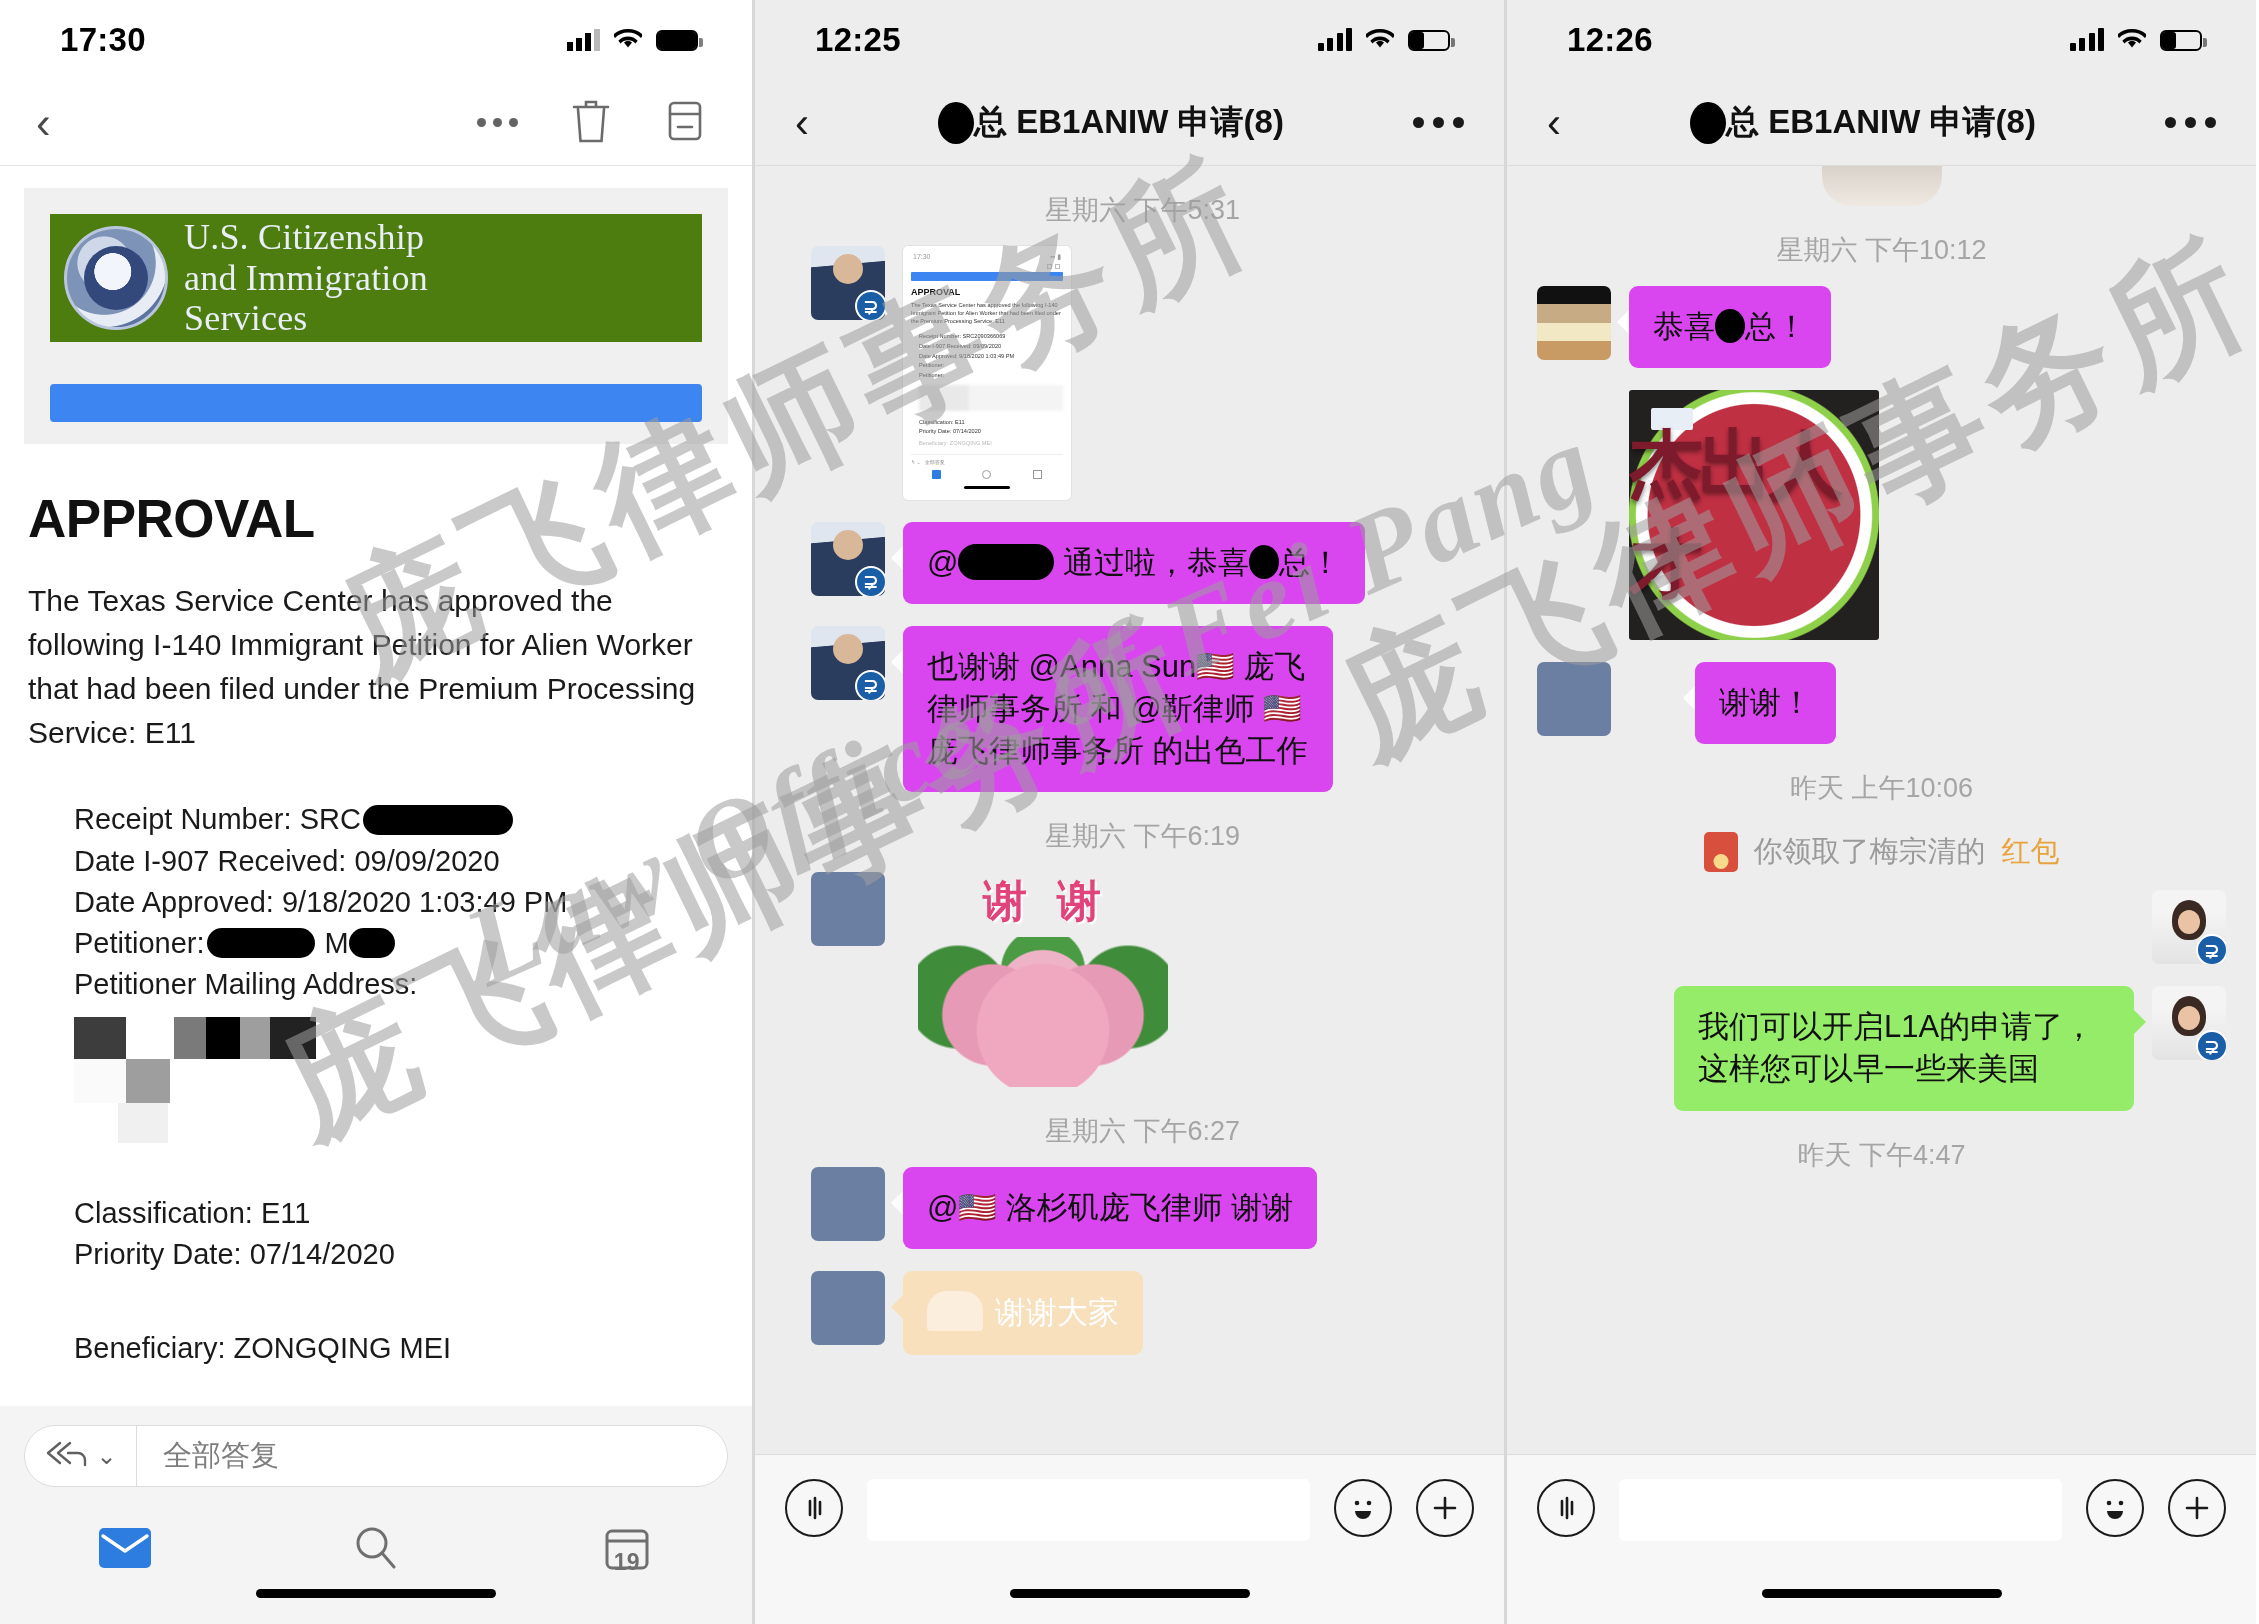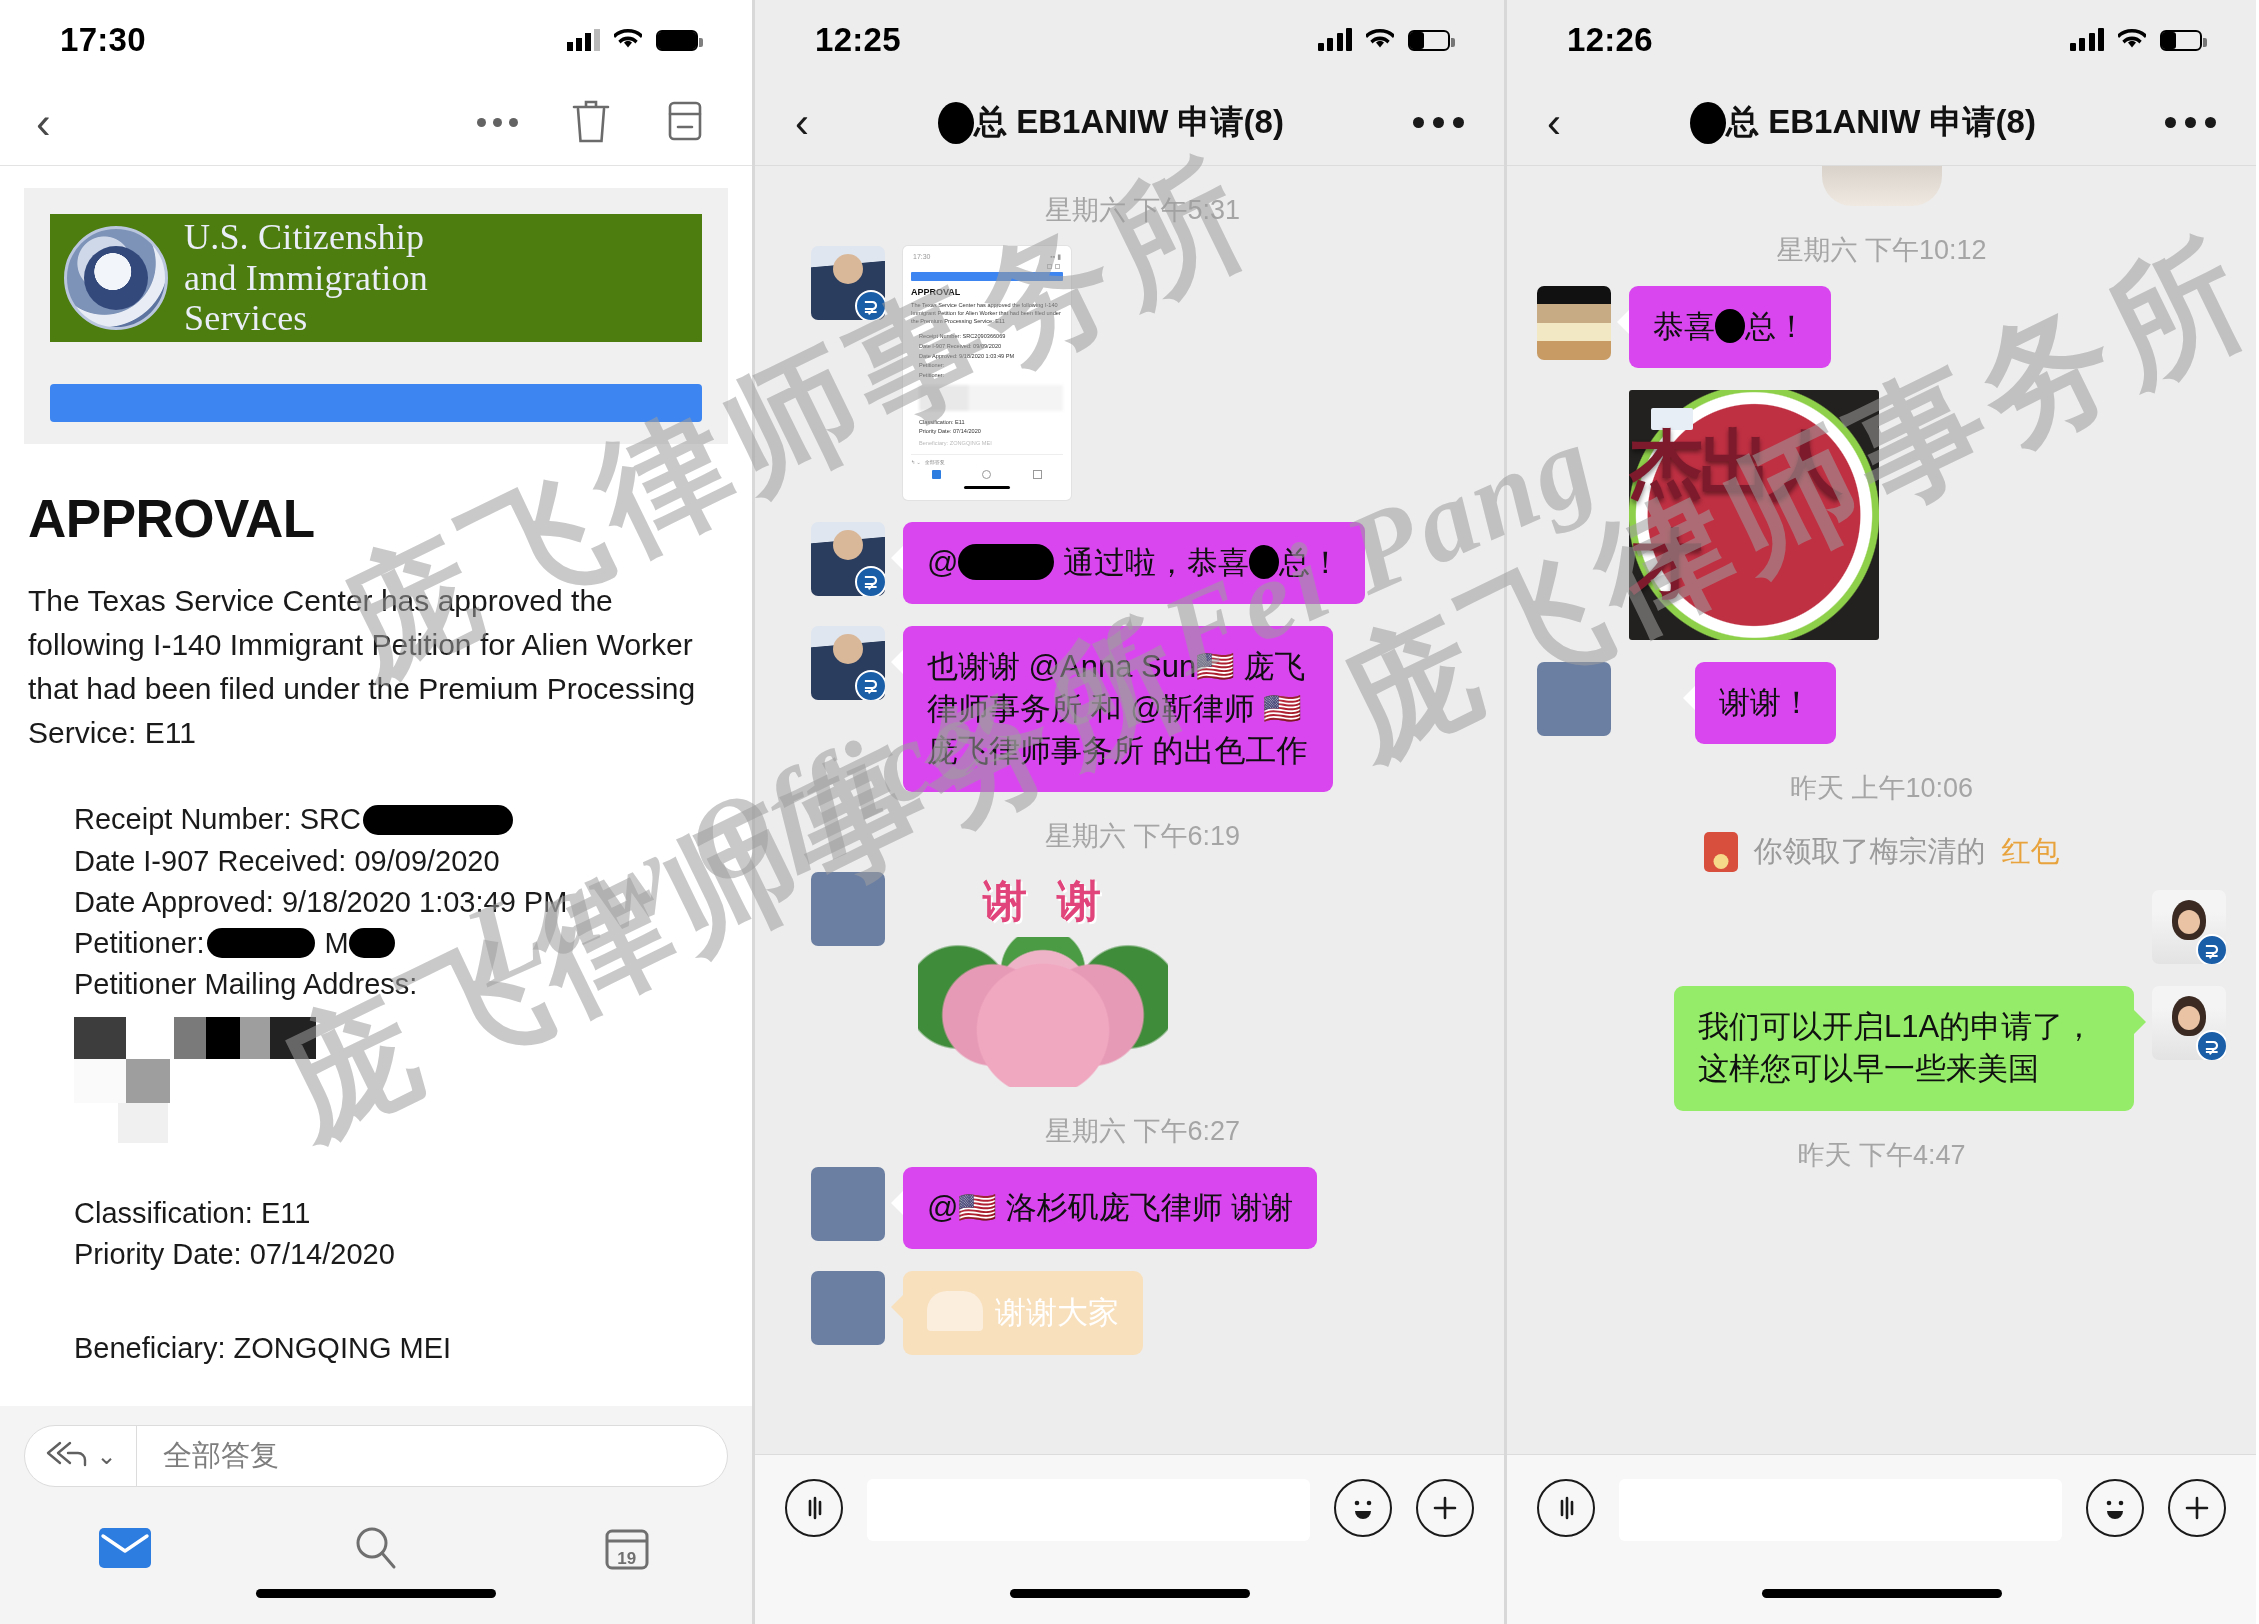--- a/index.html
+++ b/index.html
@@ -347,21 +347,21 @@
               <path d="M31 30l12 14" stroke="#6f6f6f" stroke-width="3" stroke-linecap="round"></path>
             </svg>
         </span>
       </div>
       <div class="tab">
         <span style="position:relative;display:inline-block;">
           <svg width="46" height="46" viewBox="0 0 46 46">
               <rect x="3" y="6" width="40" height="37" rx="5" stroke="#6f6f6f" stroke-width="3" fill="none"></rect>
               <path d="M3 16h40" stroke="#6f6f6f" stroke-width="3"></path>
             </svg>
-          <em style="position:absolute;left:0;right:0;top:24px;text-align:center;font-style:normal;font-size:17px;color:#6f6f6f;font-weight:700;">19</em>
+          <em style="position:absolute;left:0;right:0;top:24px;text-align:center;font-style:normal;font-size:23px;color:#6f6f6f;font-weight:700;">19</em>
         </span>
       </div>
       <div class="home-ind"></div>
     </div>
   </div>
 
   <div class="panel mid">
 
     <div class="statusbar">
       <div class="sb-time">12:25</div>

